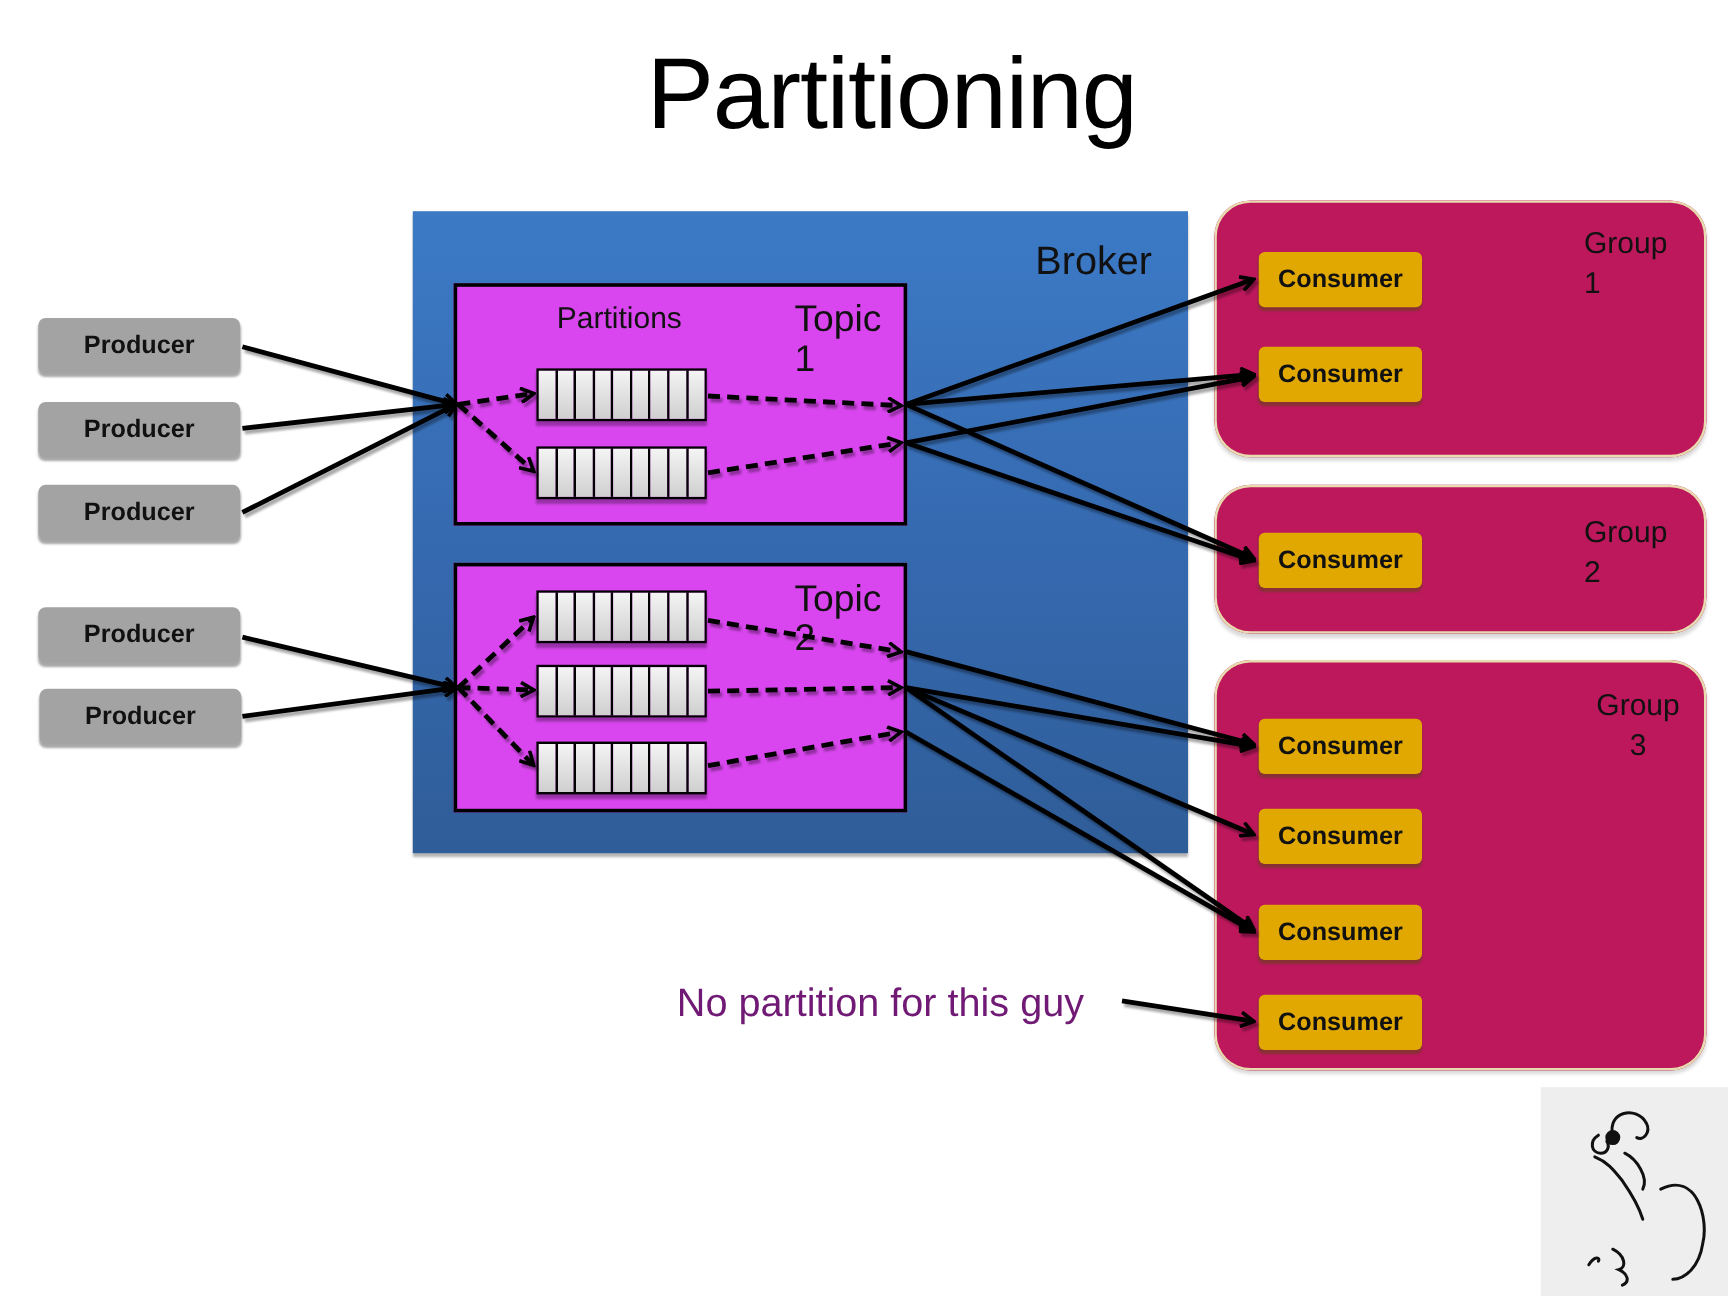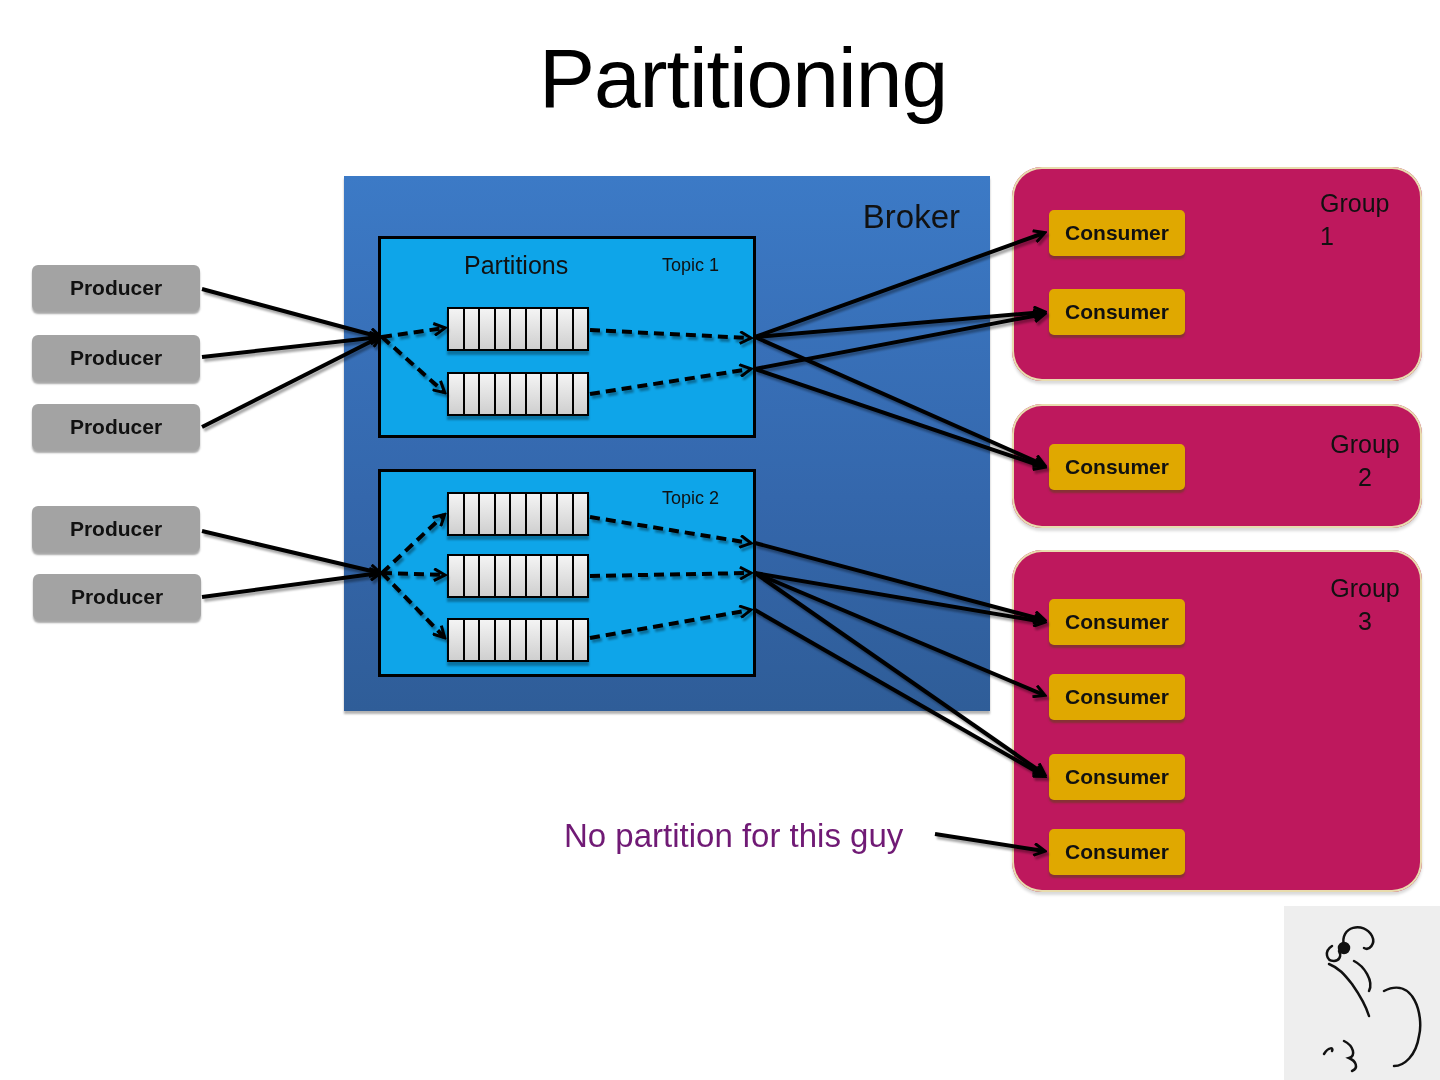--- a/index.html
+++ b/index.html
@@ -17,26 +17,26 @@
   .broker {
     position: absolute; left: 312px; top: 176px; width: 646px; height: 535px;
     background: linear-gradient(to bottom, #3c7ac6 0%, #3467ac 60%, #2f5d98 100%);
     box-shadow: 0 3px 2px rgba(0,0,0,0.3);
     margin-left: 32px;
   }
   .broker-label {
     position: absolute; right: 30px; top: 22px; font-size: 33px; color: #111;
   }
   .topic {
-    position: absolute; background: #0ea5e9; border: 3px solid #000; box-sizing: border-box;
+    position: absolute; background: #d946ef; border: 3px solid #000; box-sizing: border-box;
   }
   .topic1 { left: 378px; top: 236px; width: 378px; height: 202px; }
   .topic2 { left: 378px; top: 469px; width: 378px; height: 208px; }
   .topic-label {
-    position: absolute; font-size: 18px; color: #111; line-height: 33px; width: 70px;
+    position: absolute; font-size: 31px; color: #111; line-height: 33px; width: 70px;
   }
   .partitions-label {
     position: absolute; left: 83px; top: 10px; font-size: 25px; color: #111; line-height: 33px; width: 110px;
     word-break: break-all;
   }
   .partition {
     position: absolute; height: 44px; width: 142px; display: flex; box-sizing: border-box;
     border: 2px solid #000;
     box-shadow: 0 4px 2px rgba(0,0,0,0.3);
   }
@@ -152,21 +152,21 @@
 <div class="producer" style="left:32px; top:265px;">Producer</div>
 <div class="producer" style="left:32px; top:335px;">Producer</div>
 <div class="producer" style="left:32px; top:404px;">Producer</div>
 <div class="producer" style="left:32px; top:506px;">Producer</div>
 <div class="producer" style="left:33px; top:574px;">Producer</div>
 
 <div class="group" style="top:167px; height:214px;">
   <div class="group-label" style="top:20px;">Group 1</div>
 </div>
 <div class="group" style="top:404px; height:124px;">
-  <div class="group-label" style="top:24px;text-align:center;">Group 2</div>
+  <div class="group-label" style="top:24px;">Group 2</div>
 </div>
 <div class="group" style="top:550px; height:342px;">
   <div class="group-label" style="top:22px;text-align:center;">Group 3</div>
 </div>
 
 <div class="consumer" style="top:210px;">Consumer</div>
 <div class="consumer" style="top:289px;">Consumer</div>
 <div class="consumer" style="top:444px;">Consumer</div>
 <div class="consumer" style="top:599px;">Consumer</div>
 <div class="consumer" style="top:674px;">Consumer</div>

